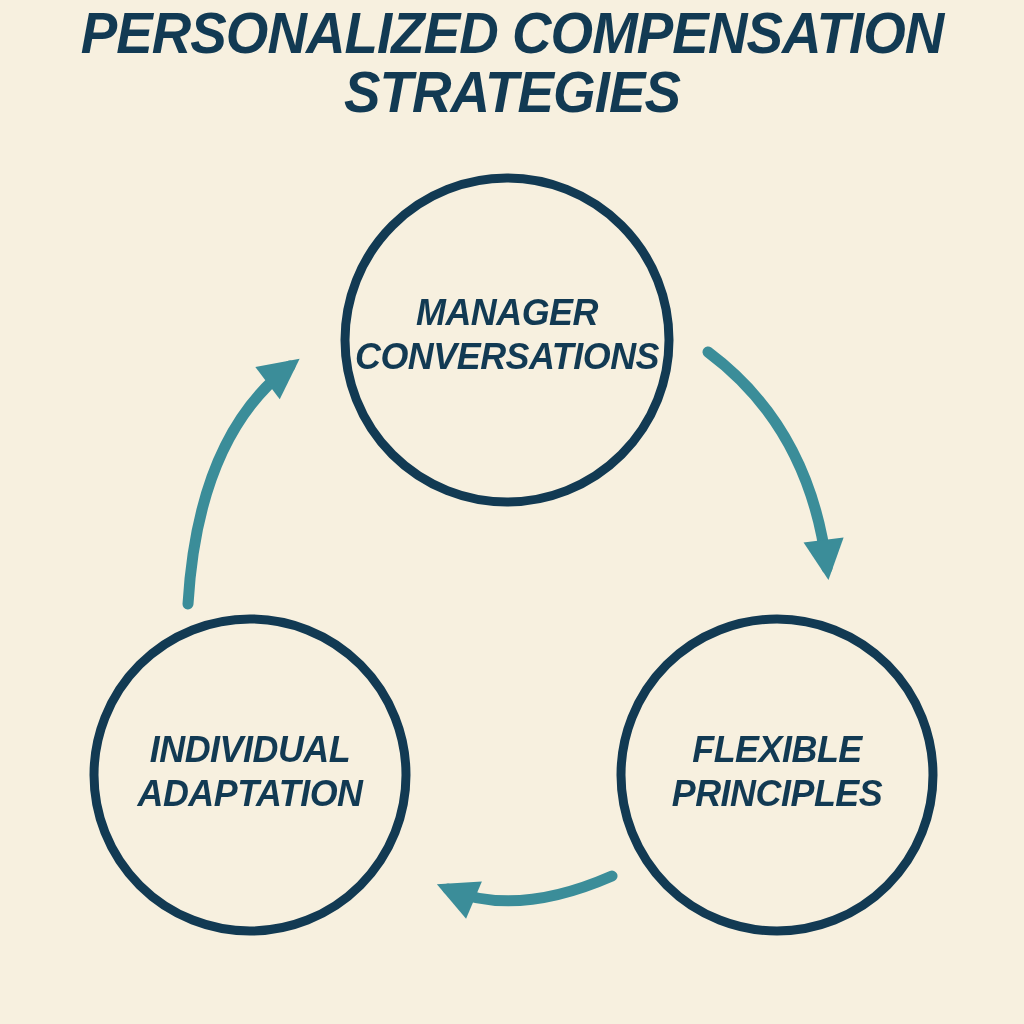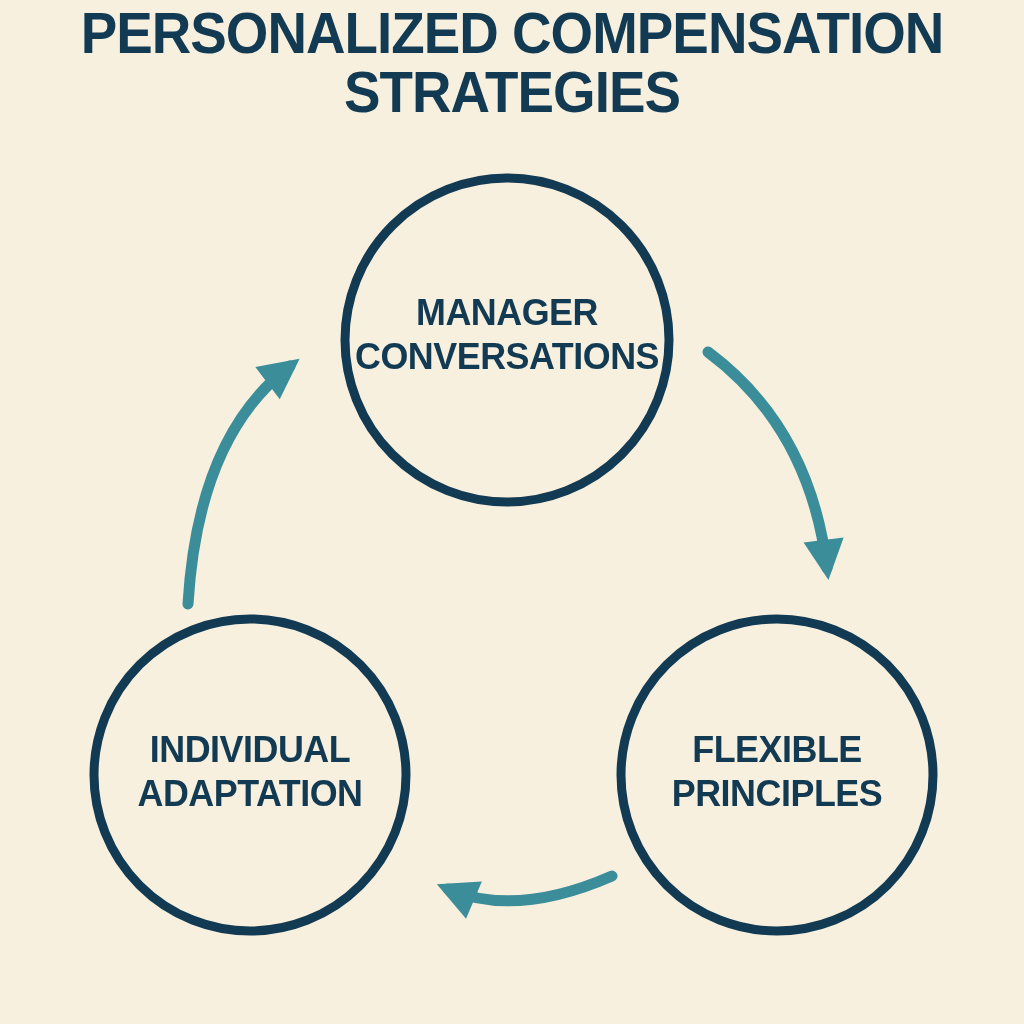--- a/index.html
+++ b/index.html
@@ -11,20 +11,21 @@
   html,body{width:1024px;height:1024px;overflow:hidden;}
   body{
     background:var(--background);
     font-family:"Liberation Sans","DejaVu Sans",sans-serif;
     color:var(--ink);
   }
   .stage{
     position:relative;
     width:1024px;
     height:1024px;
+    font-style:italic;
   }
   .title{
     position:absolute;
     top:4px;
     left:50%;
     transform:translateX(-50%) scaleX(0.96);
     width:900px;
     text-align:center;
     font-size:57px;
     font-weight:bold;

